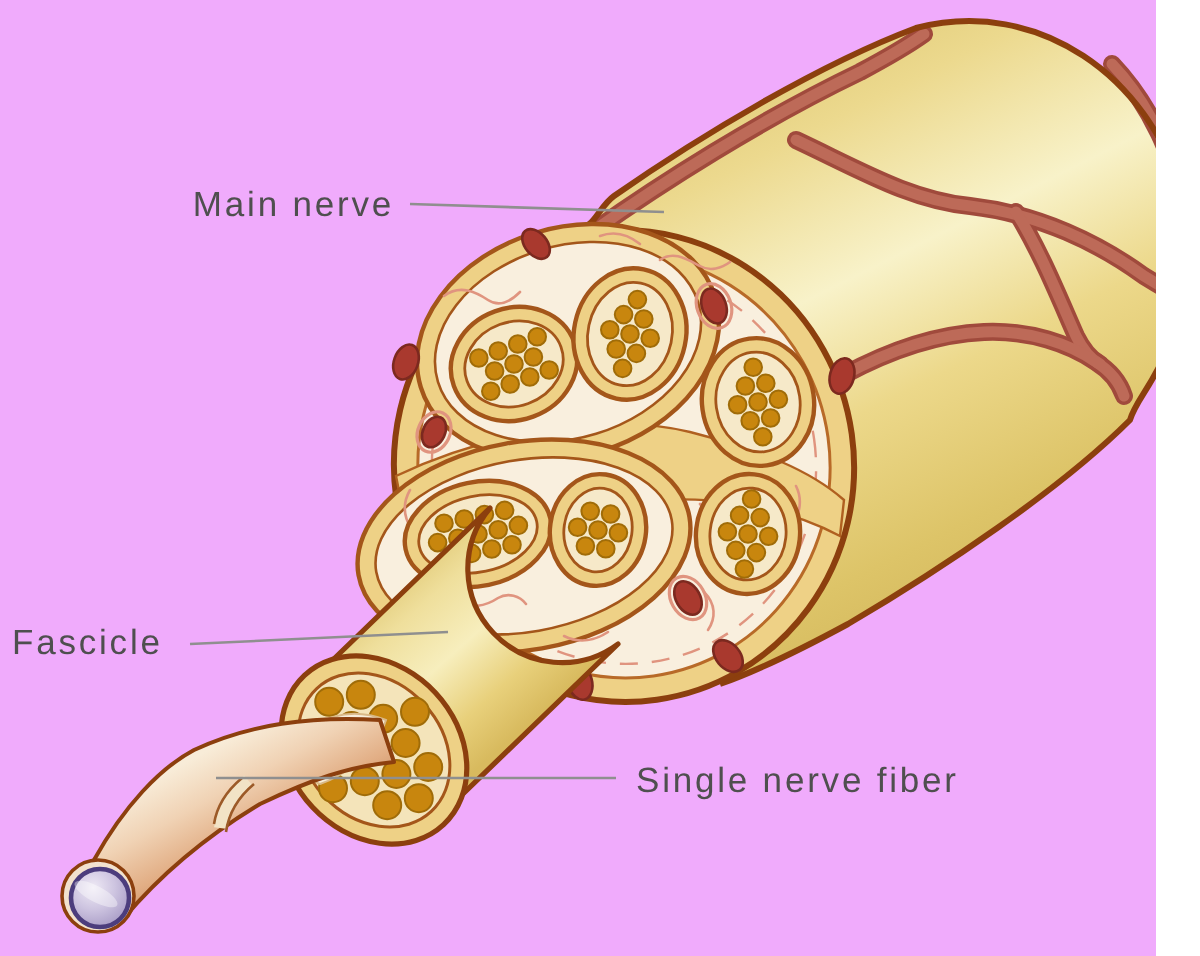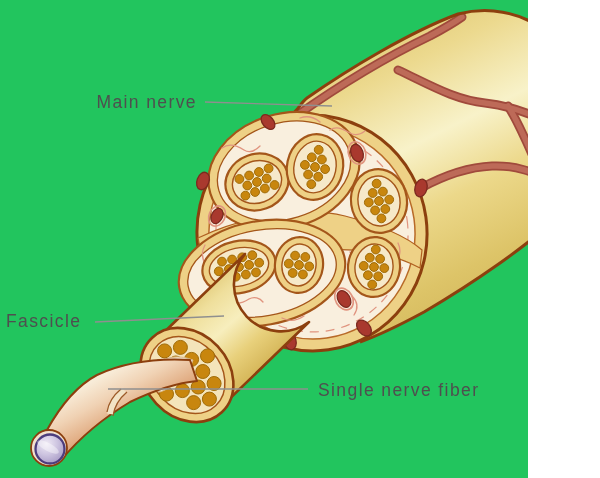--- a/index.html
+++ b/index.html
@@ -1,16 +1,16 @@
 <!DOCTYPE html>
 <html style="--label-text: #4f4f4f; --pointer-line: #8f8f8f; --outline-brown: #8c3f0e; --nerve-yellow: #ecd583; --nerve-highlight: #f8f2cb; --nerve-shadow: #d9bd62; --vessel-red: #bd6a58; --vessel-dark: #a04a3c; --face-cream: #f9efde; --ring-yellow: #eed186; --ring-brown: #a4561a; --fascicle-cream: #f6e9c9; --fiber-dot: #c8860e; --dot-edge: #a06c08; --capillary-red: #a9392e; --capillary-edge: #7c291f; --squiggle-pink: #e0947f; --fiber-tan: #eccaa9; --axon-purple: #a595c5; --axon-ring: #4c3d7d;"><head>
 <meta charset="utf-8">
 <style>
   html,body{margin:0;padding:0;background:#ffffff;}
-  .stage{position:relative;width:528px;height:478px;background:#22c55e;overflow:hidden;
+  .stage{position:relative;width:578px;height:478px;background:#f0abfc;overflow:hidden;
          font-family:"Liberation Sans",sans-serif;}
   svg{display:block;}
   .label-text{font-family:"Liberation Sans",sans-serif;font-size:17.5px;font-weight:400;
               fill:var(--label-text);letter-spacing:1.4px;}
   .pointer{stroke:var(--pointer-line);stroke-width:1.3;fill:none;}
   .outline{fill:none;stroke:var(--outline-brown);stroke-width:3;stroke-linejoin:round;}
   .vessel-under{fill:none;stroke:var(--vessel-dark);stroke-width:9;stroke-linecap:round;}
   .vessel-over{fill:none;stroke:var(--vessel-red);stroke-width:5.5;stroke-linecap:round;}
   .squiggle{fill:none;stroke:var(--squiggle-pink);stroke-width:1.3;stroke-linecap:round;}
   .ring-outer{fill:var(--ring-yellow);stroke:var(--ring-brown);stroke-width:2.2;}

